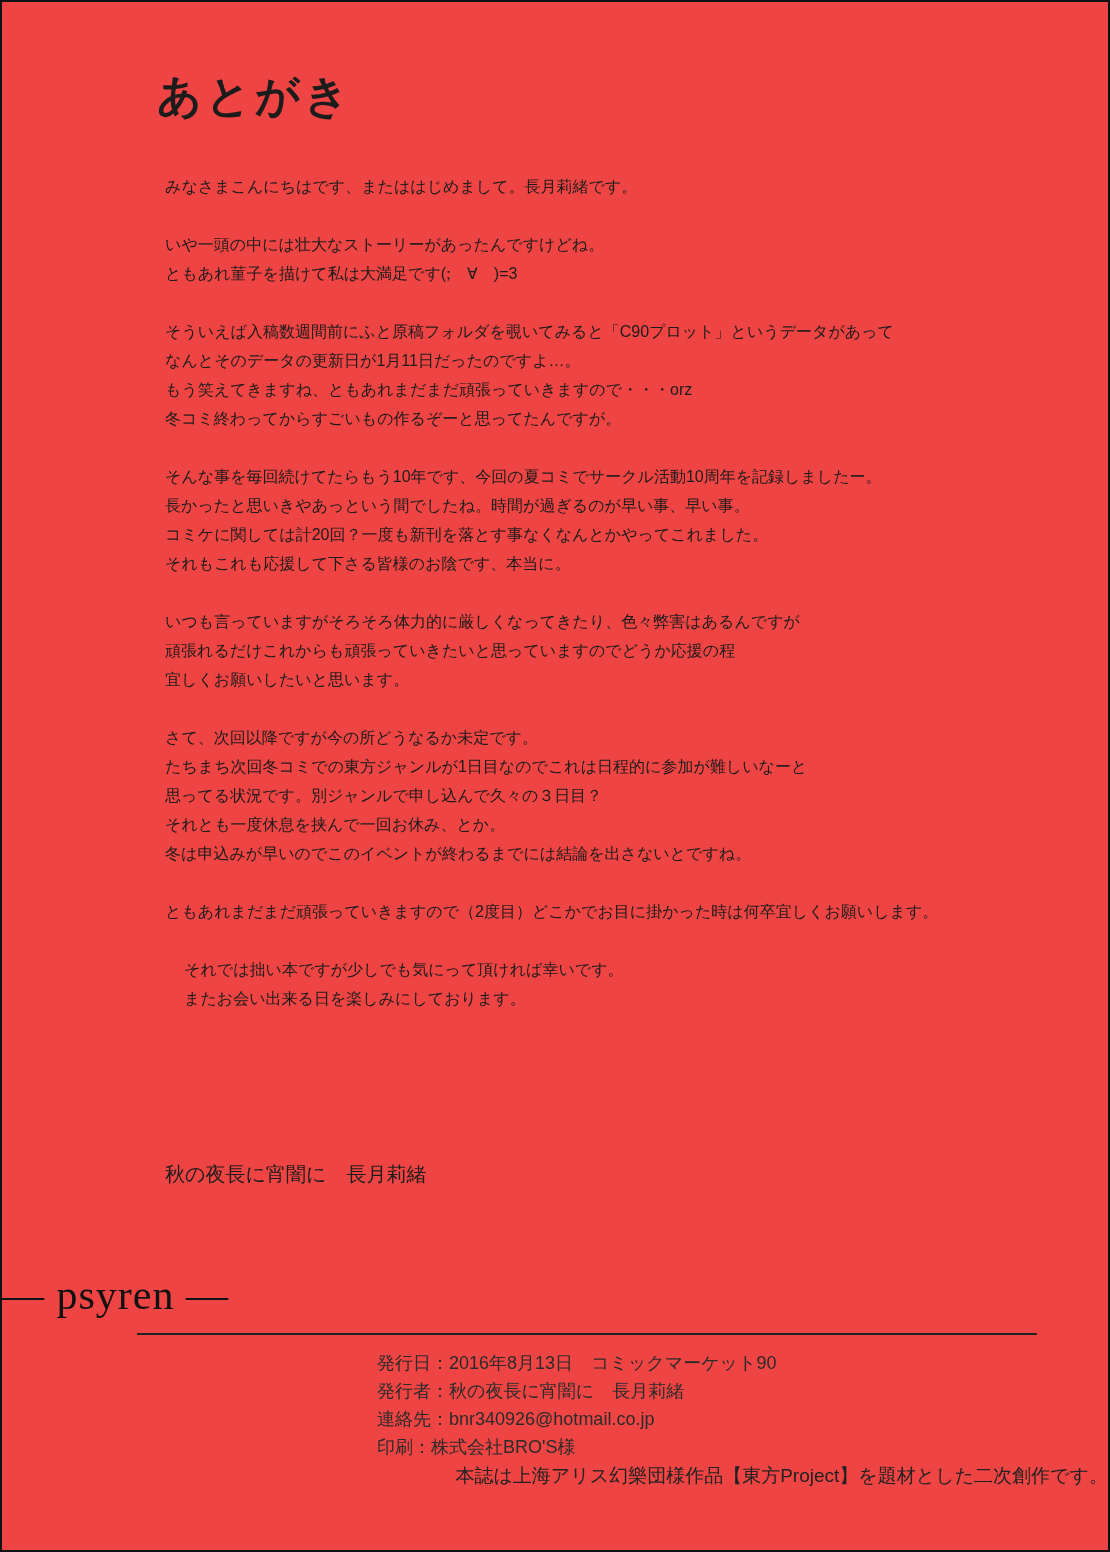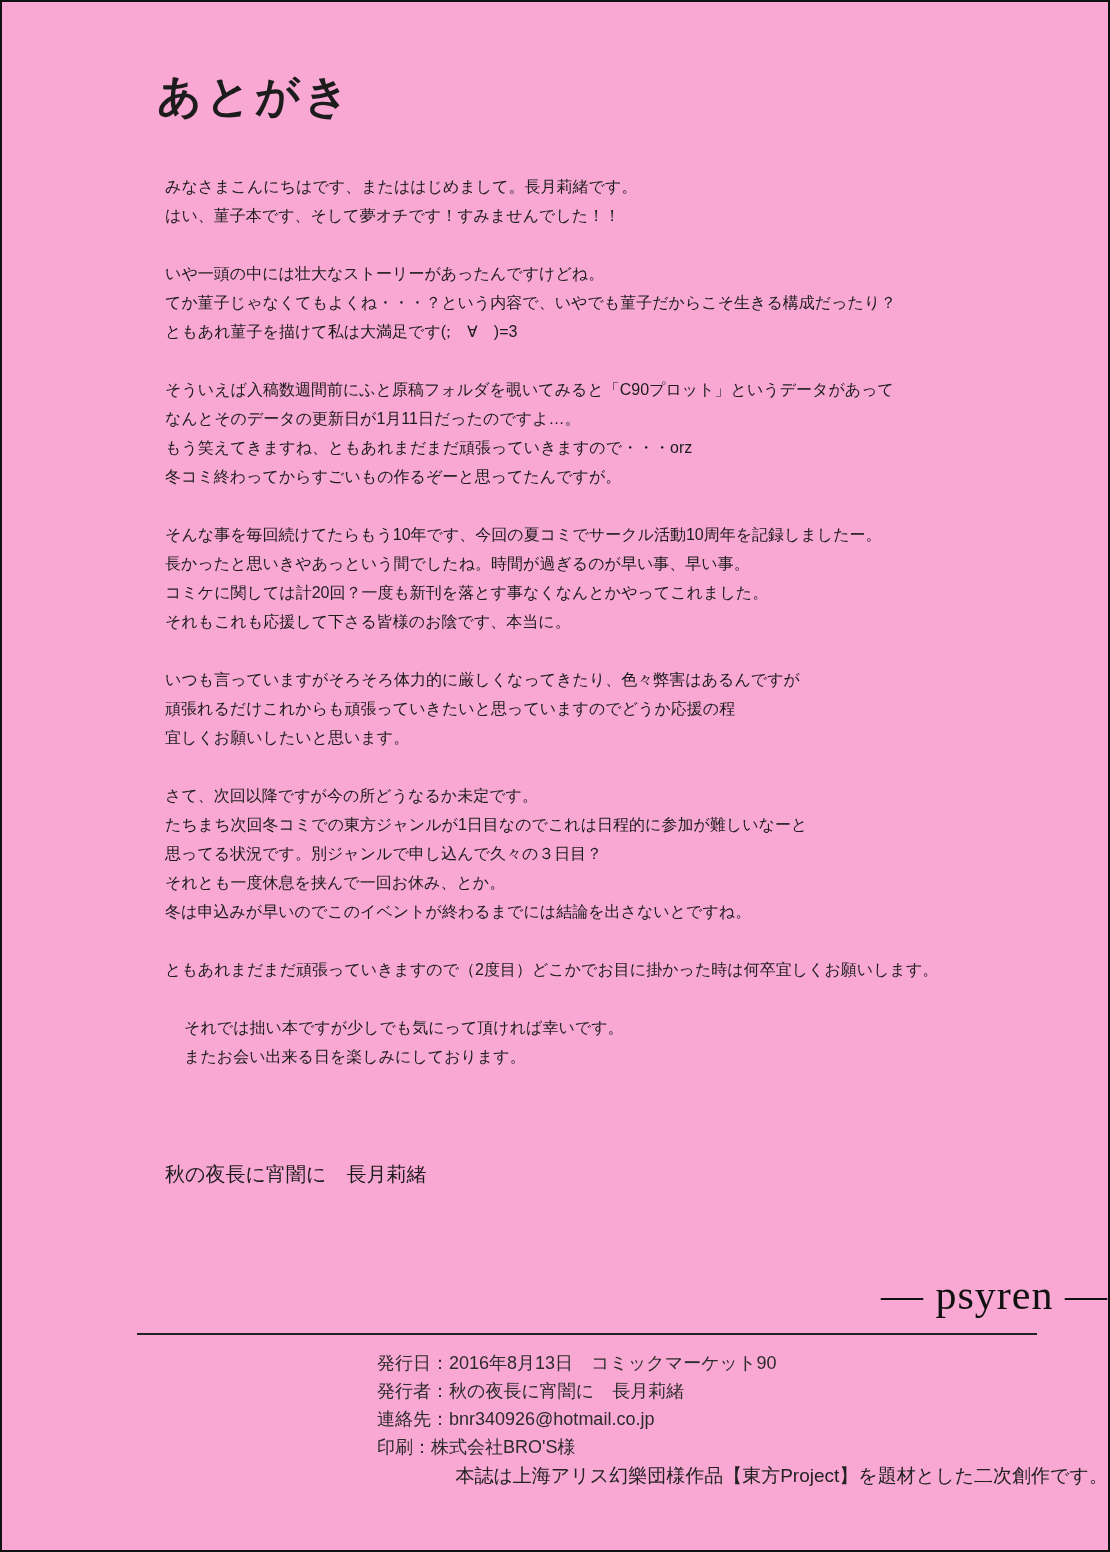--- a/index.html
+++ b/index.html
@@ -4,21 +4,21 @@
 <style>
   html, body {
     margin: 0;
     padding: 0;
     background: #e8e8e8;
   }
   .page {
     position: relative;
     width: 1110px;
     height: 1552px;
-    background: #f9a8d4;
+    background: #ef4444;
     border: 2px solid #111111;
     box-sizing: border-box;
     overflow: hidden;
     font-family: "Liberation Sans", "DejaVu Sans", sans-serif;
     color: #1a1a1a;
   }
   .title {
     position: absolute;
     left: 155px;
     top: 72px;
@@ -46,21 +46,21 @@
     top: 1158px;
     font-size: 20px;
     line-height: 29px;
     color: #1c1c1c;
   }
   .logo {
     position: absolute;
     left: 0;
     top: 1270px;
     width: 100%;
-    text-align: right;
+    text-align: left;
     font-family: "Liberation Serif", "DejaVu Serif", serif;
     font-size: 42px;
     line-height: 1.1;
     color: #111111;
     letter-spacing: 1px;
   }
   .divider {
     position: absolute;
     left: 135px;
     top: 1331px;
@@ -91,25 +91,23 @@
 </head>
 <body>
 
 <div class="page">
 
   <div class="title">あとがき</div>
 
   <div class="body-text">
     <div class="paragraph">
       <div class="text-line">みなさまこんにちはです、またははじめまして。長月莉緒です。</div>
-      <div class="text-line">はい、菫子本です、そして夢オチです！すみませんでした！！</div>
     </div>
     <div class="paragraph">
       <div class="text-line">いや一頭の中には壮大なストーリーがあったんですけどね。</div>
-      <div class="text-line">てか菫子じゃなくてもよくね・・・？という内容で、いやでも菫子だからこそ生きる構成だったり？</div>
       <div class="text-line">ともあれ菫子を描けて私は大満足です(;゚∀゚)=3</div>
     </div>
     <div class="paragraph">
       <div class="text-line">そういえば入稿数週間前にふと原稿フォルダを覗いてみると「C90プロット」というデータがあって</div>
       <div class="text-line">なんとそのデータの更新日が1月11日だったのですよ…。</div>
       <div class="text-line">もう笑えてきますね、ともあれまだまだ頑張っていきますので・・・orz</div>
       <div class="text-line">冬コミ終わってからすごいもの作るぞーと思ってたんですが。</div>
     </div>
     <div class="paragraph">
       <div class="text-line">そんな事を毎回続けてたらもう10年です、今回の夏コミでサークル活動10周年を記録しましたー。</div>

